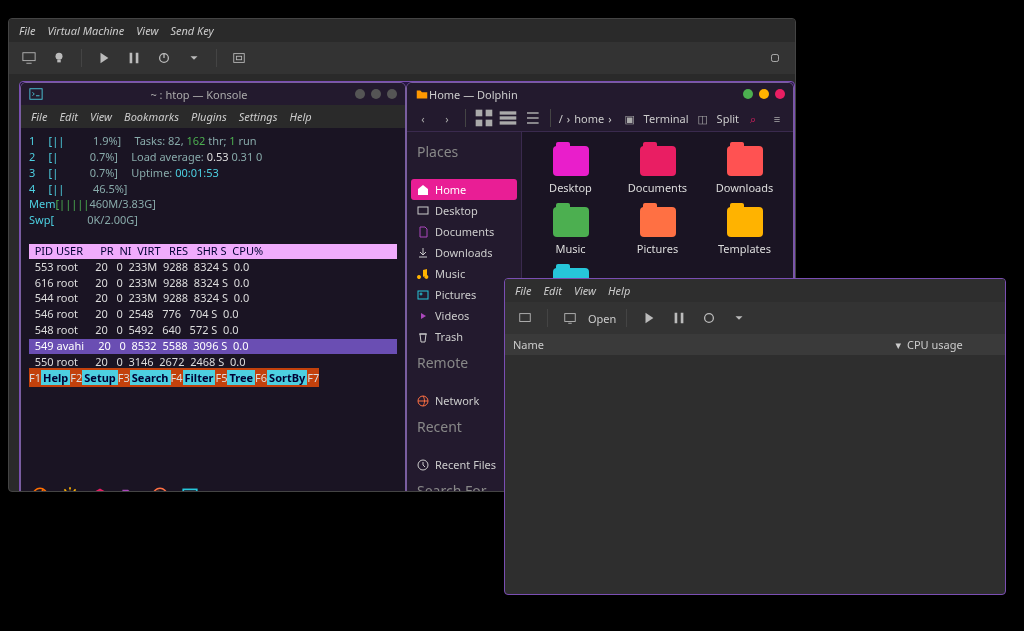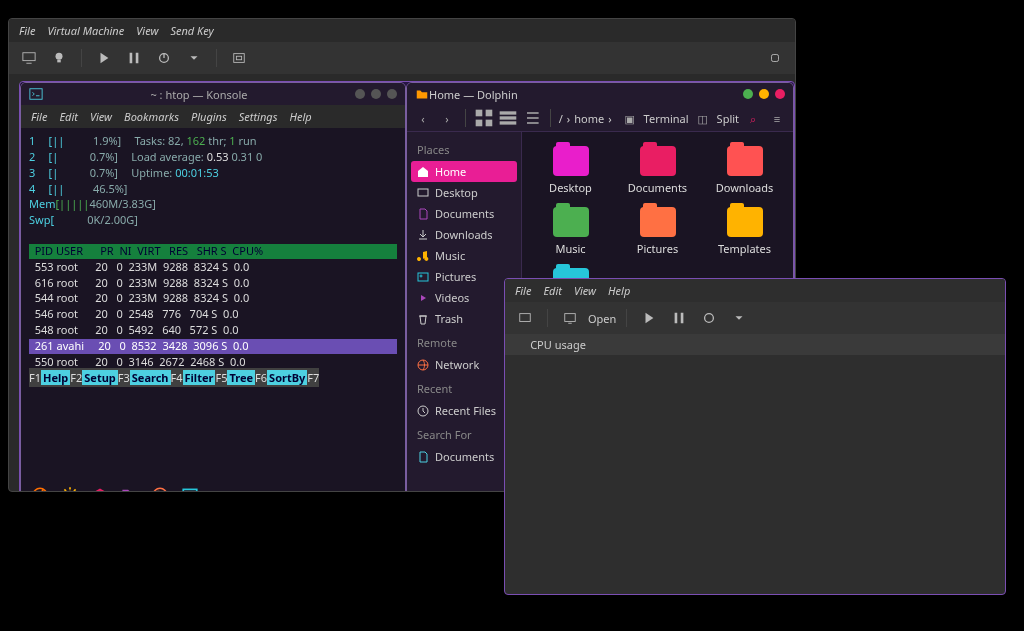--- a/index.html
+++ b/index.html
@@ -26,51 +26,51 @@
 #vmw .menubar { background:#2a2a2a; }
 #vmw .toolbar { background:#333; }
 
 
 #kde { position:absolute; left:10px; top:62px; width:776px; height:426px; background:linear-gradient(135deg,#1a0e2e 0%,#2e1a4e 50%,#1a0e2e 100%); border:1px solid #7a4eb3; border-radius:4px; overflow:hidden; }
 
 
 #kon { left:0px; top:0px; width:386px; height:428px; }
 #kon .term { font-family:monospace; font-size:11px; padding:6px 8px; line-height:1.35; white-space:pre; }
 .c-cyan{color:#4dd0e1}.c-grn{color:#4caf50}.c-gray{color:#8aa}.c-wht{color:#ddd}
-.hdr-row{background:#15803d;color:#003;display:inline-block;width:100%}
+.hdr-row{background:#f0abfc;color:#003;display:inline-block;width:100%}
 .sel-row{background:#6a4eb3;color:#fff;display:inline-block;width:100%}
-.fnkeys{background:#404040;padding:2px 0}
+.fnkeys{background:#c2410c;padding:2px 0}
 .fk{color:#ddd}.fk b{background:#4dd0e1;color:#003;padding:0 2px}
 
 
 #taskbar { position:absolute; left:0; bottom:0; width:386px; height:28px; display:flex; align-items:center; gap:12px; padding:0 10px; }
 #taskbar svg { width:18px; height:18px; }
 
 
 #dol { left:386px; top:0px; width:388px; height:426px;}
 .dol-body { display:flex; height:calc(100% - 22px - 28px); }
 .dol-tb { display:flex; align-items:center; gap:4px; padding:3px 6px; background:#231a2e; border-bottom:1px solid #3a2a4e; }
 .dol-tb .tb-icon { width:20px;height:20px;display:flex;align-items:center;justify-content:center;color:#aaa; }
 .dol-side { width:115px; background:#231a2e; border-right:1px solid #3a2a4e; padding:4px 0; overflow:hidden; }
-.dol-side .shead { color:#888; padding:6px 10px 4px; font-size:11px; }
+.dol-side .shead { color:#888; padding:6px 10px 18px; font-size:14px; }
 .dol-side .sitem { display:flex; align-items:center; gap:6px; padding:3px 10px; color:#ccc; }
 .dol-side .sitem.active { background:#e91e95; color:#fff; border-radius:3px; margin:0 4px; padding-left:6px; }
 .dol-side .sitem svg { width:12px; height:12px; }
 .dol-main { flex:1; padding:14px 8px; background:#1a1423; }
 .fgrid { display:grid; grid-template-columns:repeat(3,1fr); gap:12px 6px; }
 .fitem { display:flex; flex-direction:column; align-items:center; gap:4px; color:#ddd; }
 .ficon { width:36px; height:30px; border-radius:4px; position:relative; }
 .ficon::before{content:"";position:absolute;top:-4px;left:3px;width:14px;height:6px;border-radius:2px 2px 0 0;background:inherit}
 
 
 #vml { left:504px; top:278px; width:502px; height:317px; background:#2e2e2e; border:1px solid #7a4eb3; border-radius:4px; }
 #vml .menubar { background:#2e2e2e; }
 #vml .toolbar { background:#333; }
 .listhead { display:flex; background:#3a3a3a; padding:3px 8px; color:#ccc; }
-.listhead .c1{flex:1}.listhead .c2{width:90px;text-align:center}
+.listhead .c1{flex:1}.listhead .c2{width:90px;text-align:left}
 .grouprow { background:#2e2e2e; padding:3px 8px; color:#ccc; }
 .vmrow { display:flex; align-items:center; background:#0f5aa8; padding:4px 8px; gap:8px; }
 .vmrow .thumb { width:22px; height:16px; background:#cde; border:1px solid #fff; }
 .vmrow .meta .sub { color:#bcd; font-size:10px; }
 .vmrow .chart { width:80px; height:18px; border:1px solid #666; background:#222; margin-left:auto; position:relative; }
 .vmrow .chart::after{content:"";position:absolute;left:0;right:0;bottom:1px;height:3px;background:linear-gradient(90deg,#888 0 60%,#aaa 60% 80%,#fff 80%)}
 
 
 .orb{position:absolute;border-radius:50%;background:radial-gradient(circle at 30% 30%,#ffb74d,#e65100)}
 .streak{position:absolute;width:300px;height:70px;border-radius:40px;background:linear-gradient(90deg,#ff6f00,#ffab00);transform:rotate(-30deg)}
@@ -168,21 +168,21 @@
 <span class="c-cyan">4</span>  <span class="c-cyan">[||          </span><span class="c-gray">46.5%]</span>
 <span class="c-cyan">Mem</span><span class="c-grn">[|||||</span><span class="c-gray">460M/3.83G]</span>
 <span class="c-cyan">Swp</span><span class="c-cyan">[</span>     <span class="c-gray">0K/2.00G]</span>
 
 <span class="hdr-row">  PID USER      PR  NI  VIRT   RES   SHR S  CPU%</span>
 <span class="c-wht">  553 root      20   0  233M  9288  8324 S  0.0</span>
 <span class="c-wht">  616 root      20   0  233M  9288  8324 S  0.0</span>
 <span class="c-wht">  544 root      20   0  233M  9288  8324 S  0.0</span>
 <span class="c-wht">  546 root      20   0  2548   776   704 S  0.0</span>
 <span class="c-wht">  548 root      20   0  5492   640   572 S  0.0</span>
-<span class="sel-row">  261 avahi     20   0  8532  3428  3096 S  0.0</span>
+<span class="sel-row">  549 avahi     20   0  8532  5588  3096 S  0.0</span>
 <span class="c-wht">  550 root      20   0  3146  2672  2468 S  0.0</span>
 <span class="fnkeys"><span class="fk">F1<b>Help</b></span><span class="fk">F2<b>Setup</b></span><span class="fk">F3<b>Search</b></span><span class="fk">F4<b>Filter</b></span><span class="fk">F5<b>Tree</b></span><span class="fk">F6<b>SortBy</b></span><span class="fk">F7</span></span></div>
 
       <div id="taskbar">
         <svg viewBox="0 0 16 16" fill="none" stroke="#ff6f00" stroke-width="1.5">
             <circle cx="8" cy="8" r="6"></circle>
             <path d="M8 2v12M2 8h12" transform="rotate(30 8 8)"></path>
           </svg>
         <svg viewBox="0 0 16 16" fill="none" stroke="#ffb300" stroke-width="1.5">
             <circle cx="8" cy="8" r="3"></circle>
@@ -408,15 +408,16 @@
           <circle cx="8" cy="8" r="5"></circle>
         </svg>
       </div>
     <div class="toolbtn">
         <svg viewBox="0 0 16 16" fill="currentColor">
           <path d="M4 6l4 4 4-4z"></path>
         </svg>
       </div>
   </div>
   <div class="listhead">
+    <div class="c1"><span>Name</span> <span style="float:right;margin-right:6px">▾</span></div>
     <div class="c2">CPU usage</div>
   </div>
 </div>
 
 </body></html>

